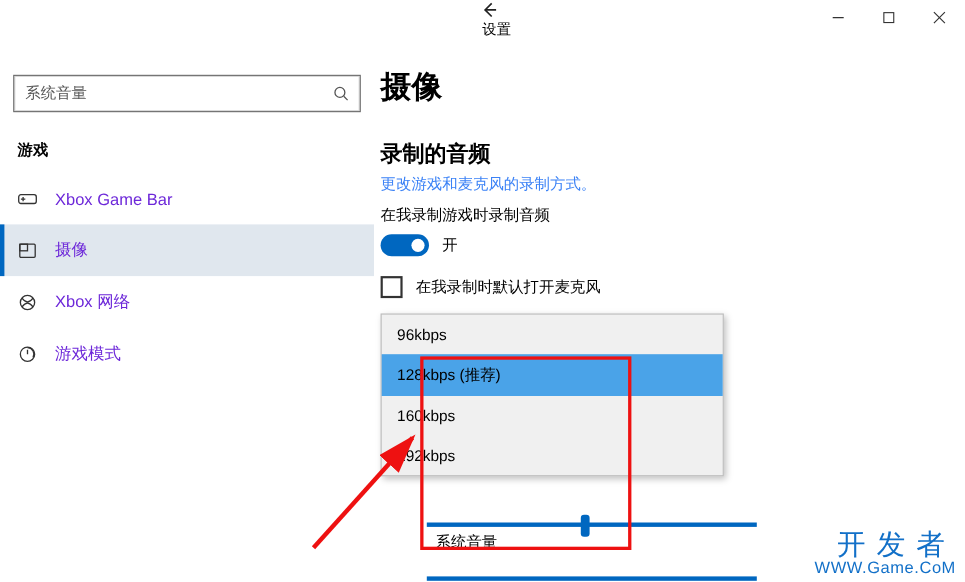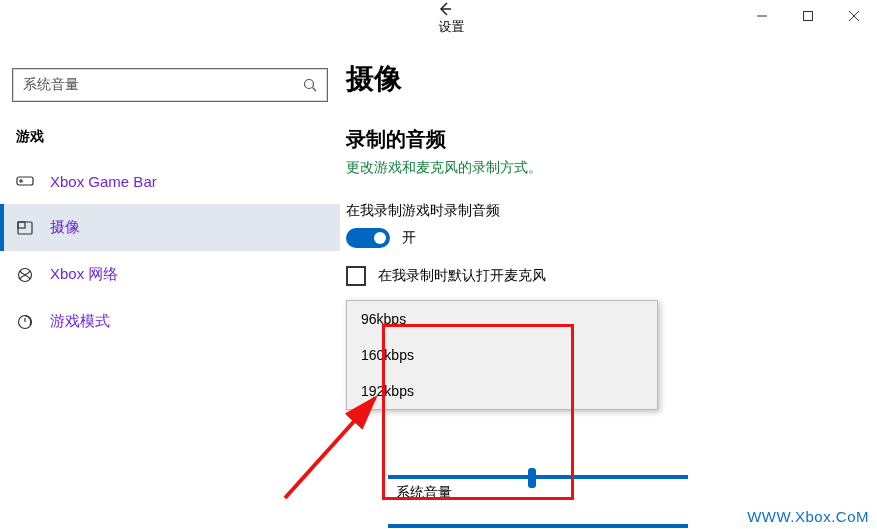--- a/index.html
+++ b/index.html
@@ -124,22 +124,22 @@
     margin-left: 6px;
     margin-bottom: 28px;
   }
   .content h2 {
     font-size: 20px;
     font-weight: 600;
     margin-left: 6px;
   }
   .sub {
     font-size: 14px;
-    color: #15803d;
-    margin: 6px 0 25px 6px;
+    color: #3b82f6;
+    margin: 6px 0 10px 6px;
   }
   .label {
     font-size: 14px;
     margin: 4px 12px 8px 6px;
   }
   .toggle-row {
     display: flex;
     align-items: center;
     margin-left: 6px;
     margin-bottom: 18px;
@@ -365,20 +365,21 @@
       <div class="tlabel">开</div>
     </div>
 
     <div class="check-row">
       <div class="checkbox"></div>
       <div>在我录制时默认打开麦克风</div>
     </div>
 
     <div class="dropdown">
       <div class="opt">96kbps</div>
+      <div class="opt sel">128kbps (推荐)</div>
       <div class="opt">160kbps</div>
       <div class="opt">192kbps</div>
     </div>
   </div>
 </div>
 
 <div class="slider-track"></div>
 <div class="slider-thumb"></div>
 <div class="sys-vol">系统音量</div>
 <div class="slider-track2"></div>
@@ -387,14 +388,15 @@
 <svg class="arrow-svg" width="110" height="120">
   <defs>
     <marker id="ah" markerWidth="10" markerHeight="10" refX="8" refY="3" orient="auto">
       <path d="M0,0 L0,6 L9,3 z" fill="#e11"></path>
     </marker>
   </defs>
   <line x1="5" y1="110" x2="95" y2="10" stroke="#e11" stroke-width="4" marker-end="url(#ah)"></line>
 </svg>
 
 <div class="watermark">
-  <div class="en">WWW.Xbox.CoM</div>
+  <div class="cn">开发者</div>
+  <div class="en">WWW.Game.CoM</div>
 </div>
 
 </body></html>

